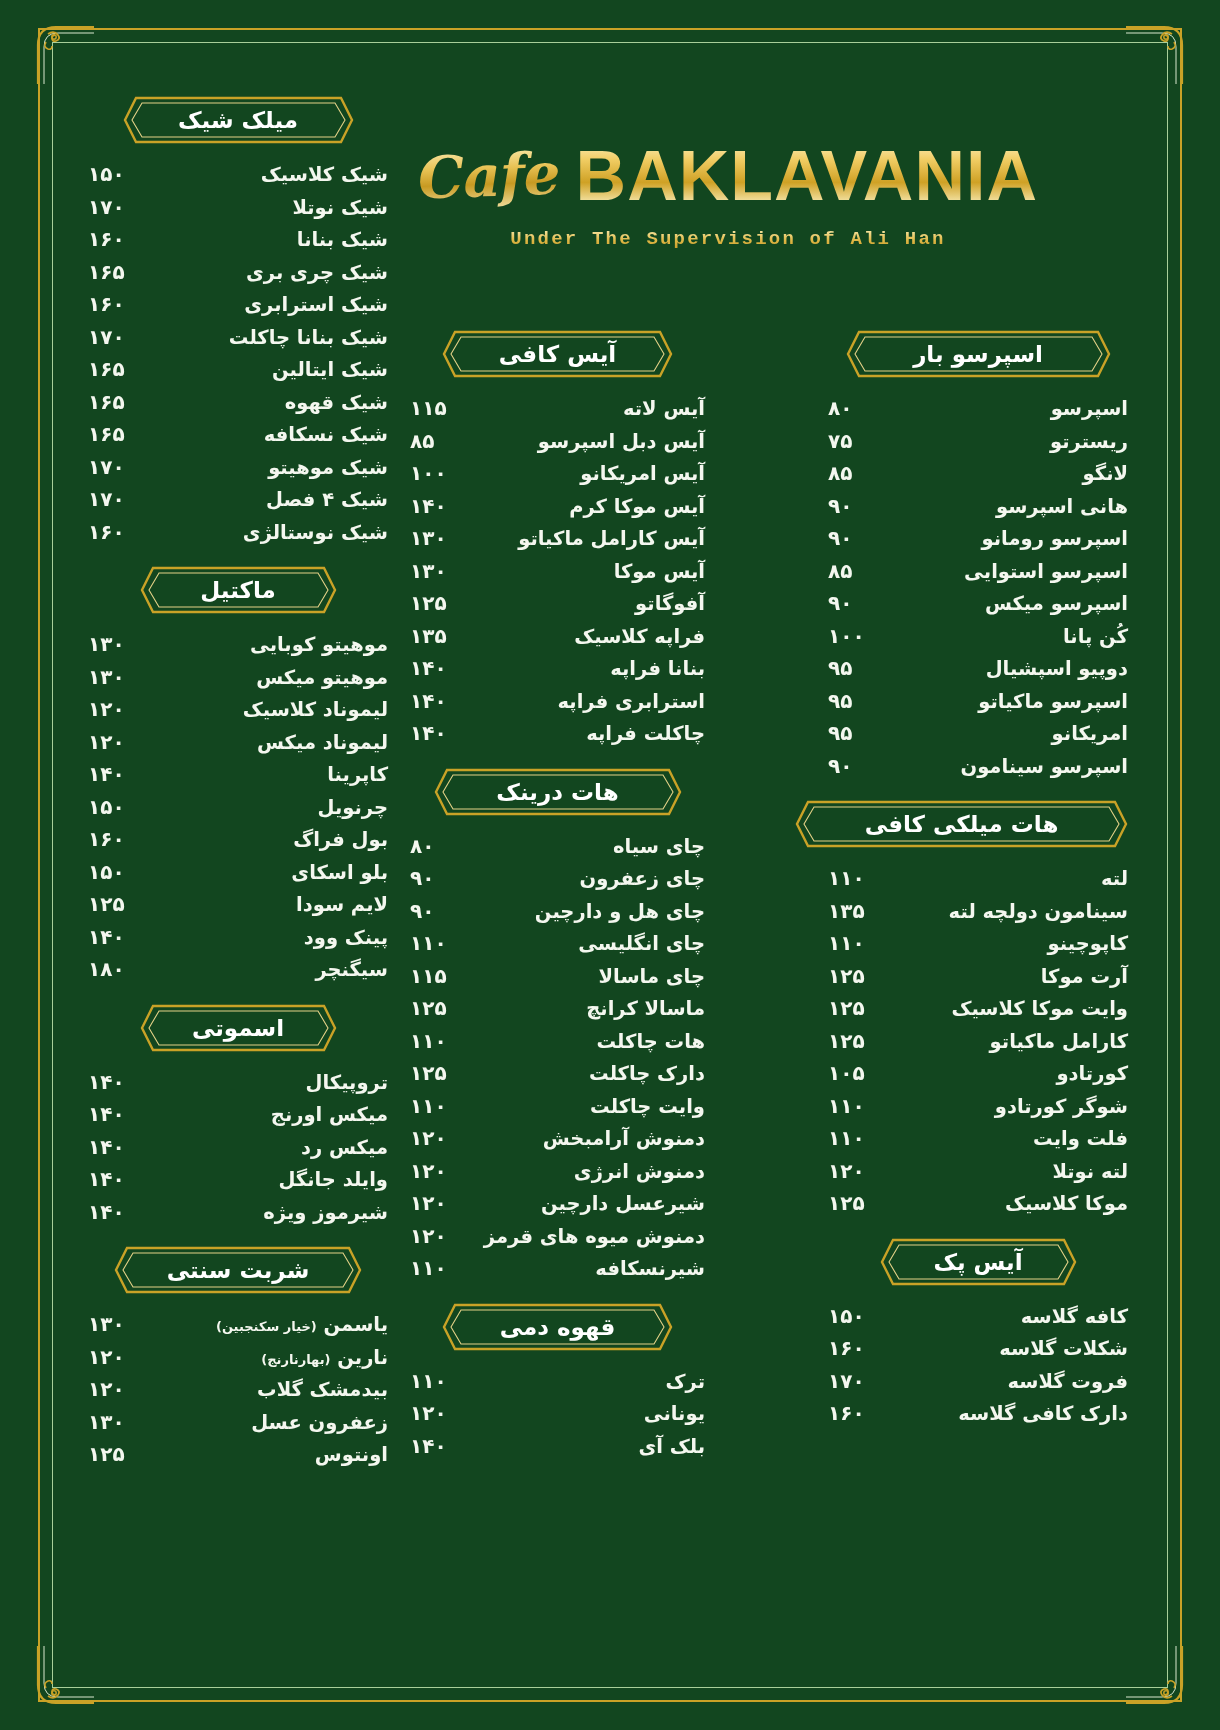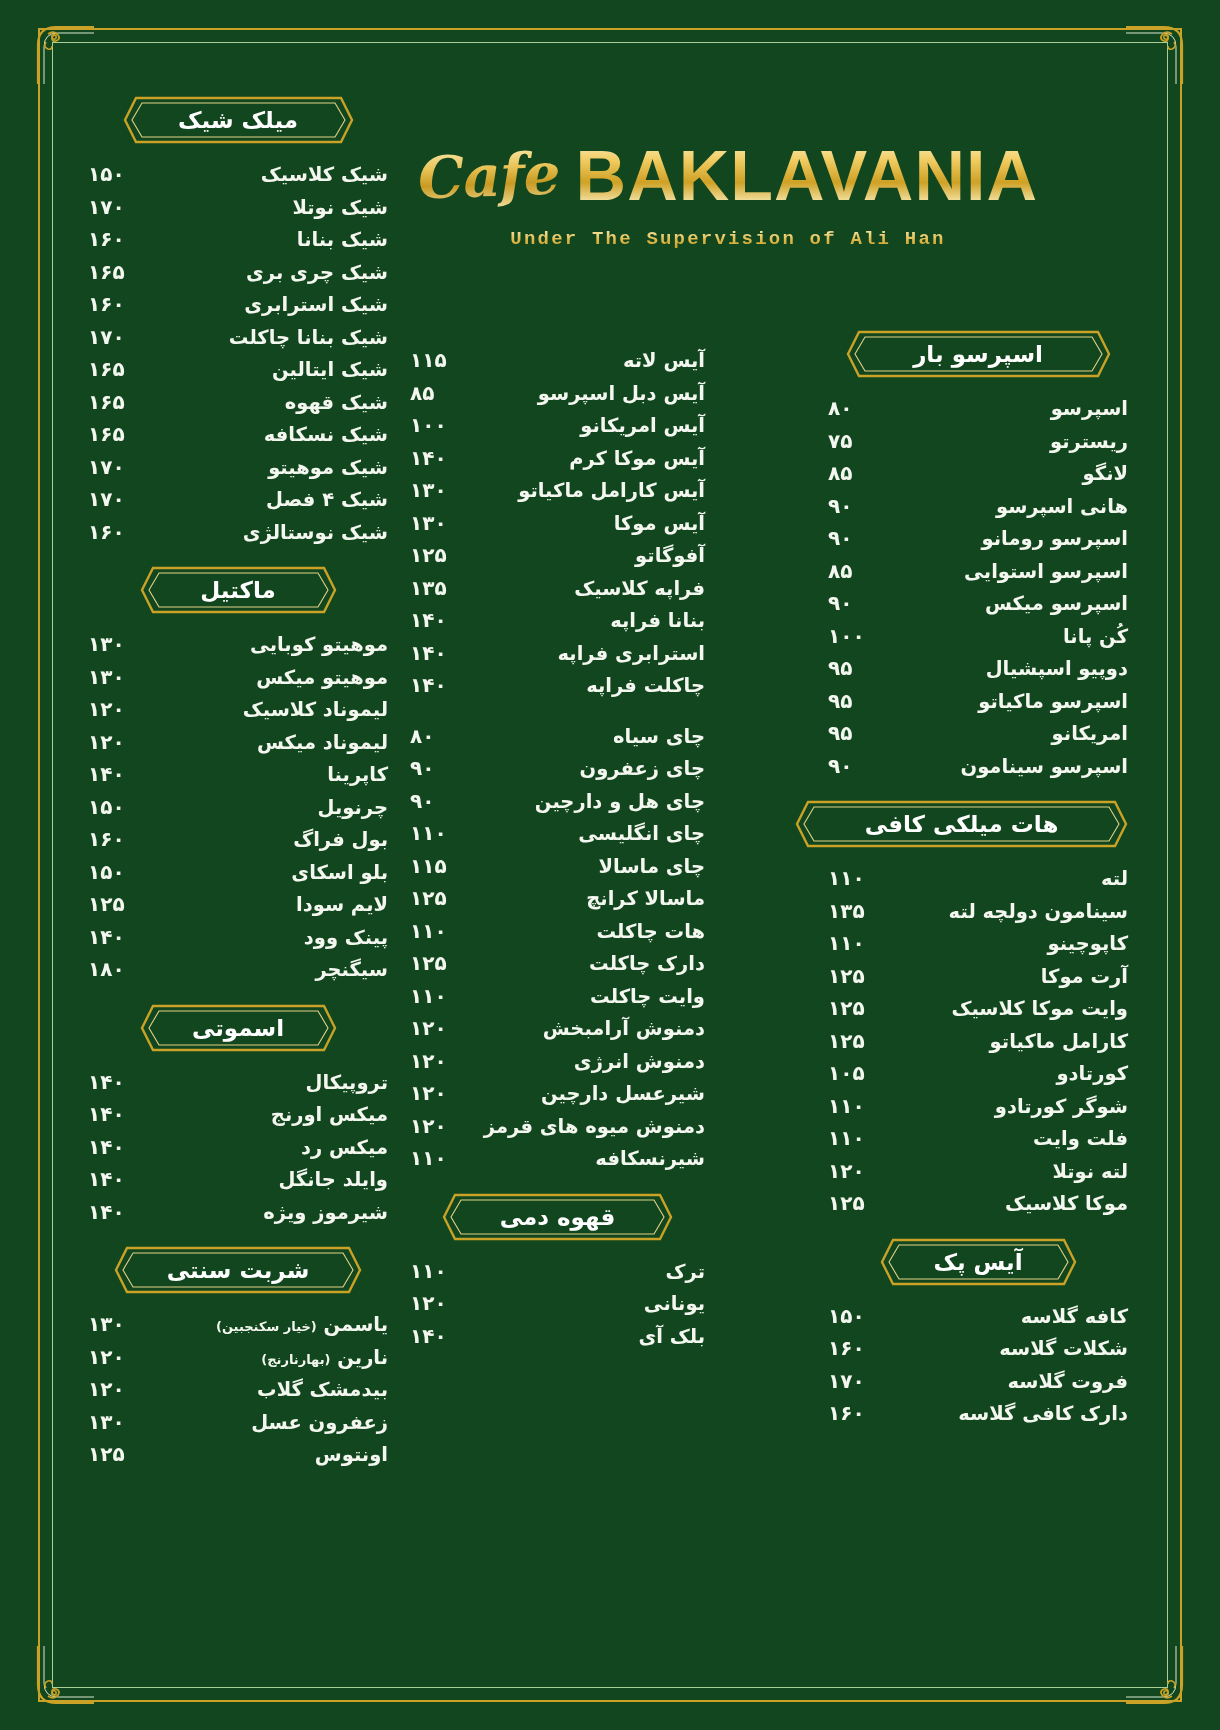--- a/index.html
+++ b/index.html
@@ -449,20 +449,27 @@
           <div class="row">
             <span class="name">اونتوس</span>
             <span class="dots"></span>
             <span class="price">۱۲۵</span>
           </div>
         </div>
       </div>
     </div>
   <div class="col col-mid" id="col-mid" style="top:330px;">
       <div class="blk" style="margin-bottom: 18px;">
+        <div class="plaque" style="width: 231px;">
+          <svg class="plaque-svg" viewBox="0 0 231 48" preserveAspectRatio="none">
+      <path d="M 13,2 L 218,2 L 229,24 L 218,46 L 13,46 L 2,24 Z" fill="none" stroke="#c9a227" stroke-width="2.4"></path>
+      <path d="M 19,7 L 212,7 L 222,24 L 212,41 L 19,41 L 9,24 Z" fill="none" stroke="#e3d187" stroke-width="1.1"></path>
+    </svg>
+          <span class="plaque-title">آیس کافی</span>
+        </div>
         <div class="items">
           <div class="row">
             <span class="name">آیس لاته</span>
             <span class="dots"></span>
             <span class="price">۱۱۵</span>
           </div>
           <div class="row">
             <span class="name">آیس دبل اسپرسو</span>
             <span class="dots"></span>
             <span class="price">۸۵</span>
@@ -508,20 +515,27 @@
             <span class="price">۱۴۰</span>
           </div>
           <div class="row">
             <span class="name">چاکلت فراپه</span>
             <span class="dots"></span>
             <span class="price">۱۴۰</span>
           </div>
         </div>
       </div>
       <div class="blk" style="margin-bottom: 18px;">
+        <div class="plaque" style="width: 248px;">
+          <svg class="plaque-svg" viewBox="0 0 248 48" preserveAspectRatio="none">
+      <path d="M 13,2 L 235,2 L 246,24 L 235,46 L 13,46 L 2,24 Z" fill="none" stroke="#c9a227" stroke-width="2.4"></path>
+      <path d="M 19,7 L 229,7 L 239,24 L 229,41 L 19,41 L 9,24 Z" fill="none" stroke="#e3d187" stroke-width="1.1"></path>
+    </svg>
+          <span class="plaque-title">هات درینک</span>
+        </div>
         <div class="items">
           <div class="row">
             <span class="name">چای سیاه</span>
             <span class="dots"></span>
             <span class="price">۸۰</span>
           </div>
           <div class="row">
             <span class="name">چای زعفرون</span>
             <span class="dots"></span>
             <span class="price">۹۰</span>

